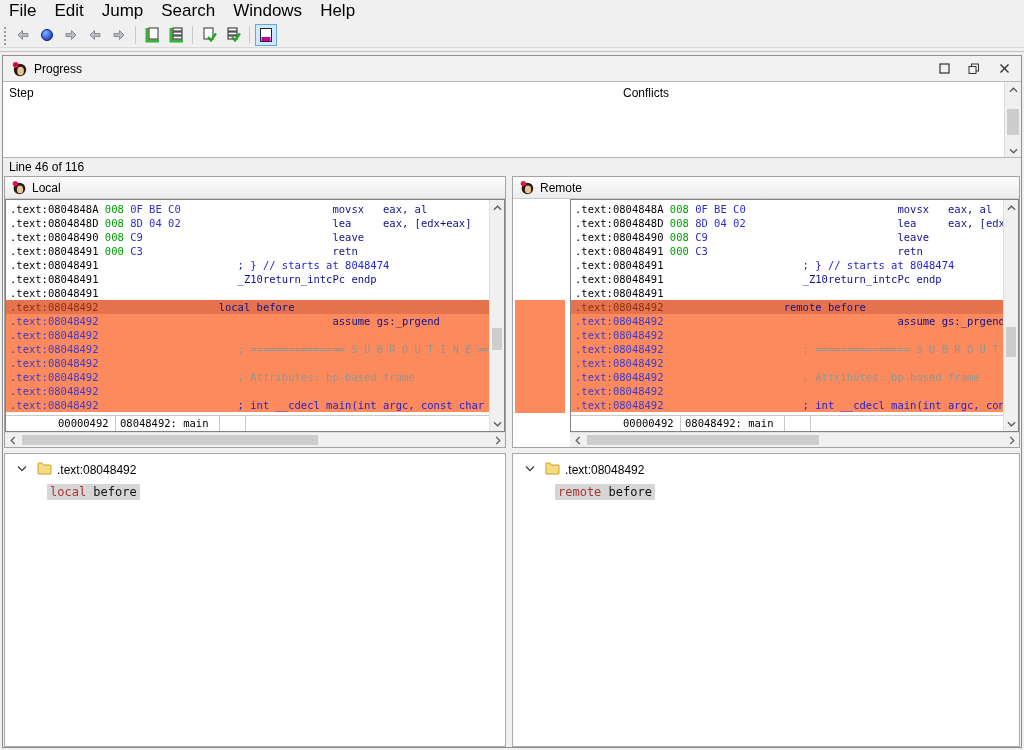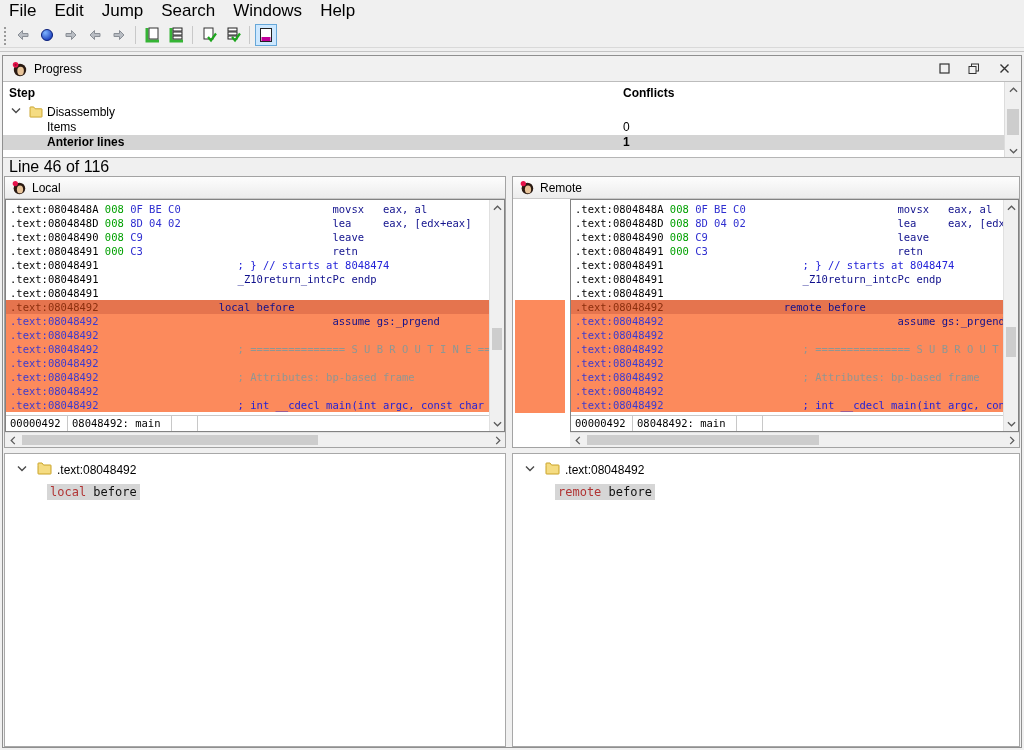--- a/index.html
+++ b/index.html
@@ -28,35 +28,35 @@
     border:1px solid #8f8f8f; background:#f0f0f0; }
   .titlebar{ position:absolute; left:0; top:0; width:100%; height:26px;
     display:flex; align-items:center; background:#f1f1f1; border-bottom:1px solid #bcbcbc; padding-left:8px;}
   .titlebar .title{ font-size:12px; margin-left:7px; }
   .win-btns{ margin-left:auto; display:flex; align-items:center; gap:16px; padding-right:10px; }
   .win-btn{ width:14px; height:14px; display:flex; align-items:center; justify-content:center; }
 
   
   .steps{ position:absolute; left:0; top:26px; width:100%; height:76px; background:#fff;
     border-bottom:1px solid #b5b5b5; overflow:hidden;}
-  .steps-header{ position:relative; height:23px; font-size:12px;font-weight:bold; }
+  .steps-header{ position:relative; height:23px; font-size:12px; }
   .steps-header .h-step{ position:absolute; left:6px; top:4px; }
   .steps-header .h-conf{ position:absolute; left:620px; top:4px; }
   .steps-row{ position:relative; height:15px; font-size:12px; line-height:15px; }
   .steps-row.selected{ background:#d4d4d4; width:calc(100% - 17px); font-weight:bold; }
   .steps-row .tw{ position:absolute; left:8px; top:2px; }
   .steps-row .fo{ position:absolute; left:26px; top:1px; }
   .steps-row .lbl{ position:absolute; left:44px; }
   .steps-row .conf{ position:absolute; left:620px; }
   .steps-scroll{ position:absolute; right:0; top:0; width:17px; height:76px; background:#f0f0f0;
     border-left:1px solid #dcdcdc; display:flex; flex-direction:column;}
 
   
   .pos-label{ position:absolute; left:0; top:102px; width:100%; height:18px;
-    font-size:16px; line-height:18px; padding-left:6px; background:#f0f0f0; }
+    font-size:12px; line-height:18px; padding-left:6px; background:#f0f0f0; }
 
   
   .pane{ position:absolute; border:1px solid #a3a3a3; background:#f0f0f0; }
   .pane-header{ height:22px; display:flex; align-items:center; padding-left:6px;
     background:linear-gradient(#fdfdfd,#ececec); border-bottom:1px solid #c9c9c9; }
   .pane-header .ptitle{ font-size:12px; margin-left:6px; }
   .pane.local{ left:1px; top:120px; width:502px; height:272px; }
   .pane.remote{ left:509px; top:120px; width:508px; height:272px; }
 
   .pane-body{ display:flex; flex-direction:row; height:calc(100% - 22px); }
@@ -71,21 +71,21 @@
   .lst-line.h-b{ background:#fc8a5c; margin-left:-4px; padding-left:4px; }
   .lst-line.h-s{ background:#e5744e; margin-left:-4px; padding-left:4px; }
   .sg-a{ color:#000; } .h-b .sg-a{ color:#3b3bd0; } .h-s .sg-a{ color:#8b2e0e; }
   .sg-s{ color:#00a000;margin-top:9px; }
   .sg-b{ color:#2f2fd0; }
   .sg-c{ color:#10108c; }
   .sg-m{ color:#2222d8;text-align:right; }
   .sg-g{ color:#9aa0a6; } .h-b .sg-g{ color:#8f9693; }
 
   .statusbar{ height:16px; border-top:1px solid #c8c8c8; background:#fff; display:flex;
-    font-family:"DejaVu Sans Mono", monospace; font-size:10.5px; line-height:15px; }
+    font-family:"DejaVu Sans Mono", monospace; font-size:10.5px; line-height:15px;padding-left:48px; }
   .st-cell{ border-right:1px solid #c8c8c8; padding:0 4px; white-space:nowrap; overflow:hidden;}
   .st-cell:nth-child(1){ width:62px; } .st-cell:nth-child(2){ width:104px; } .st-cell:nth-child(3){ width:26px; }
 
   
   .vscroll{ width:15px; background:#f0f0f0; border-left:1px solid #e0e0e0;
     display:flex; flex-direction:column; }
   .sb-btn{ height:15px; display:flex; align-items:center; justify-content:center; flex:0 0 15px;}
   .sb-track{ flex:1; position:relative; }
   .sb-thumb{ position:absolute; left:2px; right:2px; background:#cdcdcd; }
   .hscroll{ height:15px; background:#f0f0f0; border-top:1px solid #e0e0e0;
@@ -252,44 +252,20 @@
           </svg>
       </div>
     </div>
   </div>
 
   <div class="steps">
     <div class="steps-header">
       <span class="h-step">Step</span>
       <span class="h-conf">Conflicts</span>
     </div>
-    <div id="steps-rows">
-        <div class="steps-row">
-          <span class="tw">
-            <svg width="10" height="7" viewBox="0 0 10 7">
-              <path d="M1 1.5 L5 5.5 L9 1.5" fill="none" stroke="#4a4a4a" stroke-width="1.4"></path>
-            </svg>
-          </span>
-          <span class="fo">
-            <svg width="14" height="12" viewBox="0 0 15 13">
-              <path d="M1 3.5 L1 1.5 Q1 1 1.5 1 L5 1 L6.5 3 L13.5 3 Q14 3 14 3.5 L14 11.5 Q14 12 13.5 12 L1.5 12 Q1 12 1 11.5 Z" fill="#f5dc82" stroke="#c9a227"></path>
-            </svg>
-          </span>
-          <span class="lbl">Disassembly</span>
-          <span class="conf"></span>
-        </div>
-        <div class="steps-row">
-          <span class="lbl">Items</span>
-          <span class="conf">0</span>
-        </div>
-        <div class="steps-row selected">
-          <span class="lbl">Anterior lines</span>
-          <span class="conf">1</span>
-        </div>
-      </div>
     <div class="steps-scroll">
       <div class="sb-btn">
           <svg width="9" height="6" viewBox="0 0 10 6">
             <path d="M1 5 L5 1 L9 5" fill="none" stroke="#5a5a5a" stroke-width="1.4"></path>
           </svg>
         </div>
       <div class="sb-track">
           <div class="sb-thumb" style="top:12px;height:26px;"></div>
         </div>
       <div class="sb-btn">

